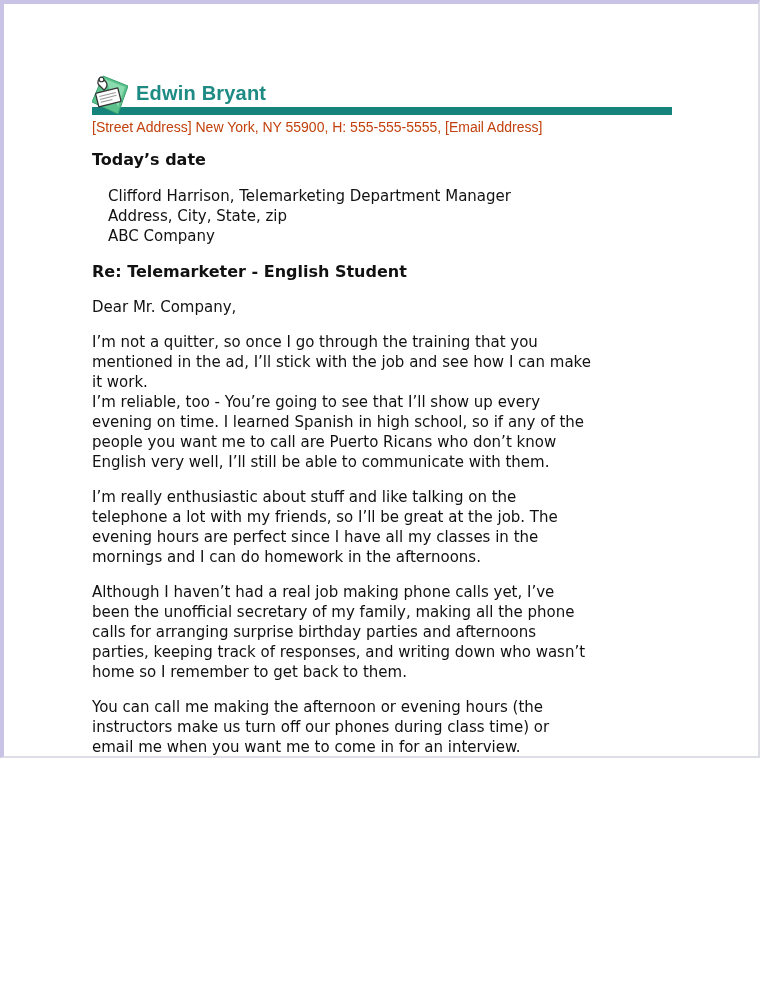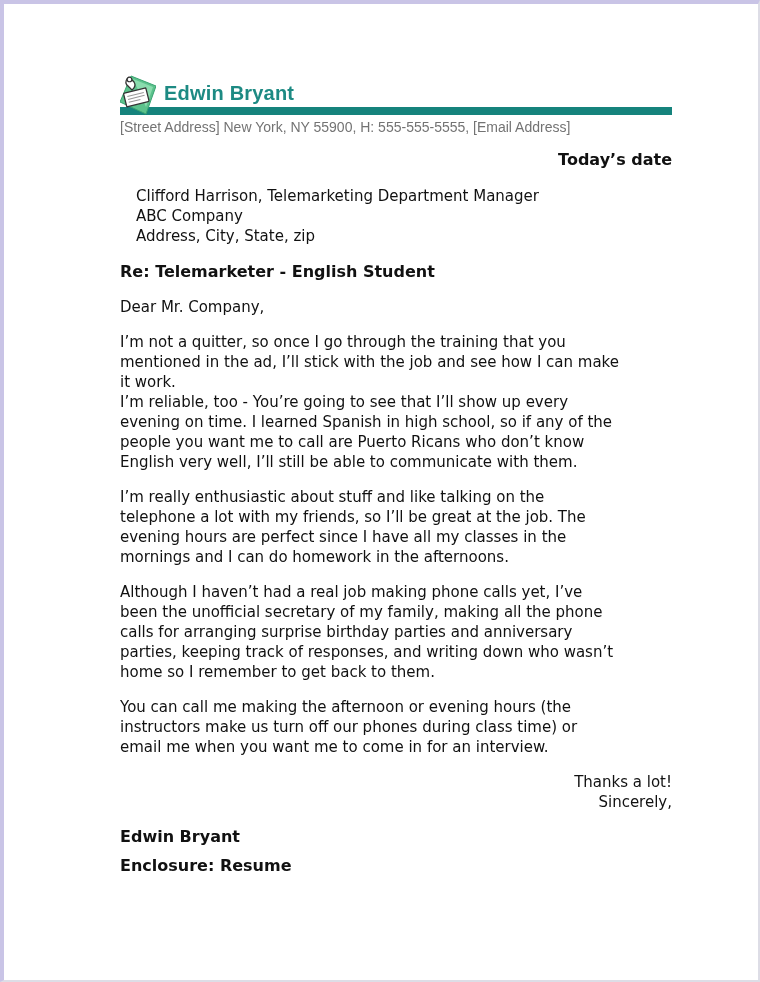--- a/index.html
+++ b/index.html
@@ -1,25 +1,25 @@
 <!DOCTYPE html>
 <html><head>
 <meta charset="utf-8">
 <style>
   html, body { margin: 0; padding: 0; background: #ffffff; }
   .page {
     box-sizing: border-box;
     width: 760px;
-    height: 982px;
+    height: 758px;
     background: #ffffff;
     border-left: 4px solid #c9c4e6;
     border-top: 4px solid #c9c4e6;
     border-right: 2px solid #dddde6;
     border-bottom: 2px solid #dddde6;
-    padding: 71px 86px 0 116px;
+    padding: 71px 86px 0 88px;
     overflow: hidden;
     font-family: "DejaVu Sans", sans-serif;
     color: #111111;
   }
 
   
   .brand-row {
     display: flex;
     align-items: center;
     gap: 8px;
@@ -41,28 +41,27 @@
     background: #15837c;
     margin-top: -8px;
     position: relative;
     z-index: 1;
   }
   .contact-line {
     margin-top: 3px;
     font-family: "Liberation Sans", sans-serif;
     font-size: 14px;
     line-height: 18px;
-    color: #737373;
+    color: #c2410c;
   }
 
   
   .letter { font-size: 15px; line-height: 20px; }
   .letter p { margin: 0 0 15px 0; white-space: pre-line; }
   .date-line {
-    text-align: right;
     font-weight: bold;
     font-size: 16px;
     line-height: 20px;
     margin: 14px 0 0 0;
   }
   .recipient-block { margin: 16px; }
   .recipient-block div { line-height: 20px; }
   .subject-line {
     font-weight: bold;
     font-size: 16px;
@@ -107,42 +106,42 @@
     </div>
     <div class="teal-rule"></div>
     <div class="contact-line">[Street Address] New York, NY 55900, H: 555-555-5555, [Email Address]</div>
   </header>
 
   <main class="letter">
     <div class="date-line">Today’s date</div>
 
     <div class="recipient-block">
       <div>Clifford Harrison, Telemarketing Department Manager</div>
+      <div>Address, City, State, zip</div>
       <div>ABC Company</div>
-      <div>Address, City, State, zip</div>
     </div>
 
     <div class="subject-line">Re: Telemarketer - English Student</div>
 
     <p>Dear Mr. Company,</p>
 
     <p>I’m not a quitter, so once I go through the training that you
 mentioned in the ad, I’ll stick with the job and see how I can make
 it work.
 I’m reliable, too - You’re going to see that I’ll show up every
 evening on time. I learned Spanish in high school, so if any of the
 people you want me to call are Puerto Ricans who don’t know
 English very well, I’ll still be able to communicate with them.</p>
     <p>I’m really enthusiastic about stuff and like talking on the
 telephone a lot with my friends, so I’ll be great at the job. The
 evening hours are perfect since I have all my classes in the
 mornings and I can do homework in the afternoons.</p>
     <p>Although I haven’t had a real job making phone calls yet, I’ve
 been the unofficial secretary of my family, making all the phone
-calls for arranging surprise birthday parties and anniversary
+calls for arranging surprise birthday parties and afternoons
 parties, keeping track of responses, and writing down who wasn’t
 home so I remember to get back to them.</p>
     <p>You can call me making the afternoon or evening hours (the
 instructors make us turn off our phones during class time) or
 email me when you want me to come in for an interview.</p>
 
     <p class="closing-block">Thanks a lot!
 Sincerely,</p>
     <div class="signature-line">Edwin Bryant</div>
     <div class="enclosure-line">Enclosure: Resume</div>

